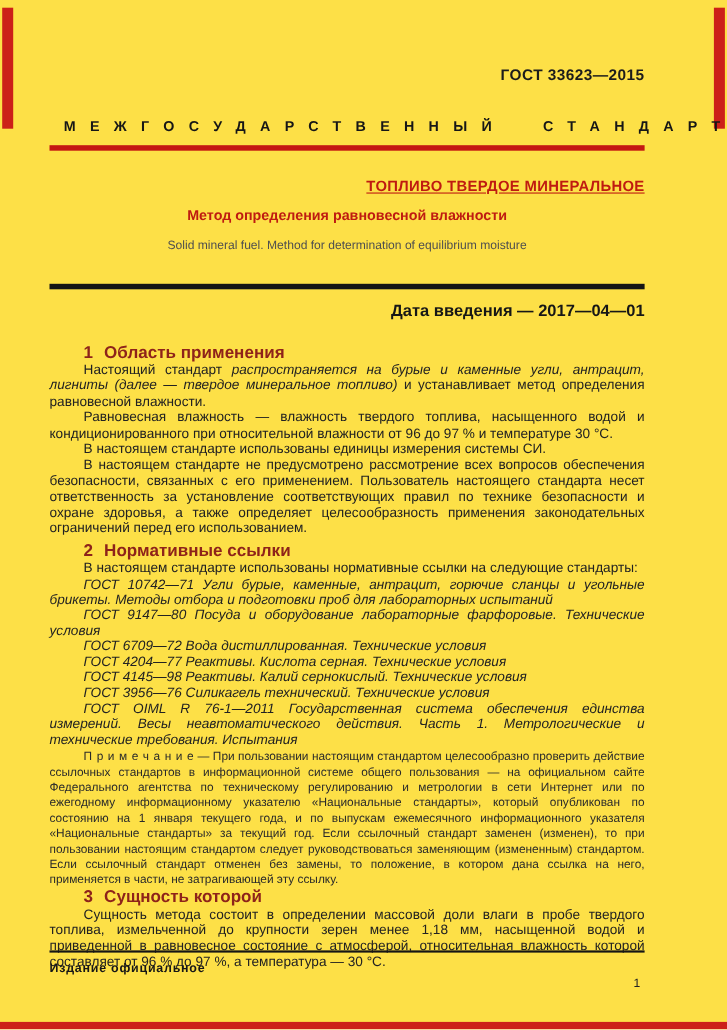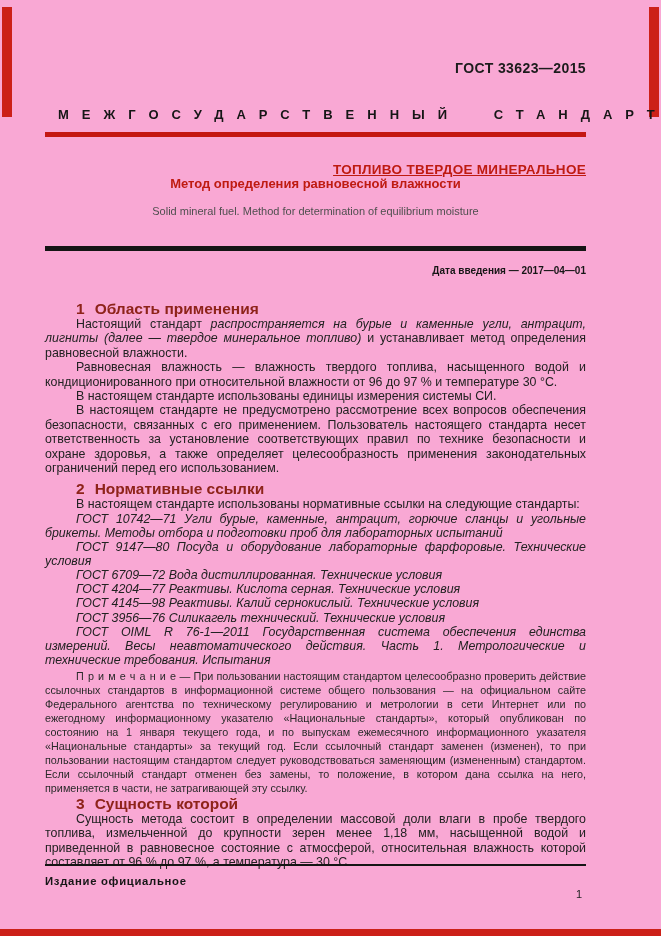--- a/index.html
+++ b/index.html
@@ -1,19 +1,19 @@
 <!DOCTYPE html>
 <html lang="ru"><head>
 <meta charset="utf-8">
 <style>
   html, body { margin:0; padding:0; background:#ffffff; }
   .page {
     position:relative;
     width:661px; height:936px;
-    background:#f9a8d4;
+    background:#fde047;
     font-family:"Liberation Sans", sans-serif;
     color:#1c1c1c;
     overflow:hidden;
     margin:0 auto;
   }
   
   .bar { position:absolute; background:#cc2018; }
   .bar-left   { left:2px;  top:7px; width:10px; height:110px; }
   .bar-right  { right:2px; top:7px; width:10px; height:110px; }
   .bar-bottom { left:0; right:0; bottom:0; height:7px; }
@@ -26,24 +26,24 @@
     margin-top:33px; font-size:13px; line-height:13px; font-weight:bold;
     text-align:center; letter-spacing:13px; word-spacing:17px; white-space:nowrap;
     text-indent:13px; color:#161616;
   }
 
   .rule { height:5px; border:0; margin:0; }
   .rule-red  { margin-top:11px; background:#c41712; }
   .rule-dark { margin-top:28px; background:#151515; }
 
   .title-ru    { margin-top:26px; font-size:13.5px; line-height:14px; font-weight:bold; text-align:right; color:#bf1b11; letter-spacing:.3px;text-decoration:underline; }
-  .subtitle-ru { font-size:13px;   line-height:14px; font-weight:bold; text-align:center; color:#bf1b11; }
+  .subtitle-ru { margin-top:12px; font-size:13px;   line-height:14px; font-weight:bold; text-align:center; color:#bf1b11; }
   .title-en    { margin-top:14px; font-size:11px;   line-height:13px; text-align:center; color:#4f4f4f; }
 
-  .intro-date { margin-top:13px; font-size:10px; line-height:13px; font-weight:bold; text-align:right; color:#161616; }
+  .intro-date { margin-top:13px; font-size:15px; line-height:13px; font-weight:bold; text-align:right; color:#161616; }
 
   .sec-heading { margin:0; padding-left:31px; font-size:15.5px; line-height:17px; font-weight:bold; color:#8e231a; }
   .sec-heading .num { display:inline-block; margin-right:10px; }
   .h1 { margin-top:23px; }
   .h2 { margin-top:5px; }
   .h3 { margin-top:0px; }
 
   p.body {
     margin:0; font-size:12.4px; line-height:14.4px;
     text-align:justify; text-indent:31px; color:#222222;

